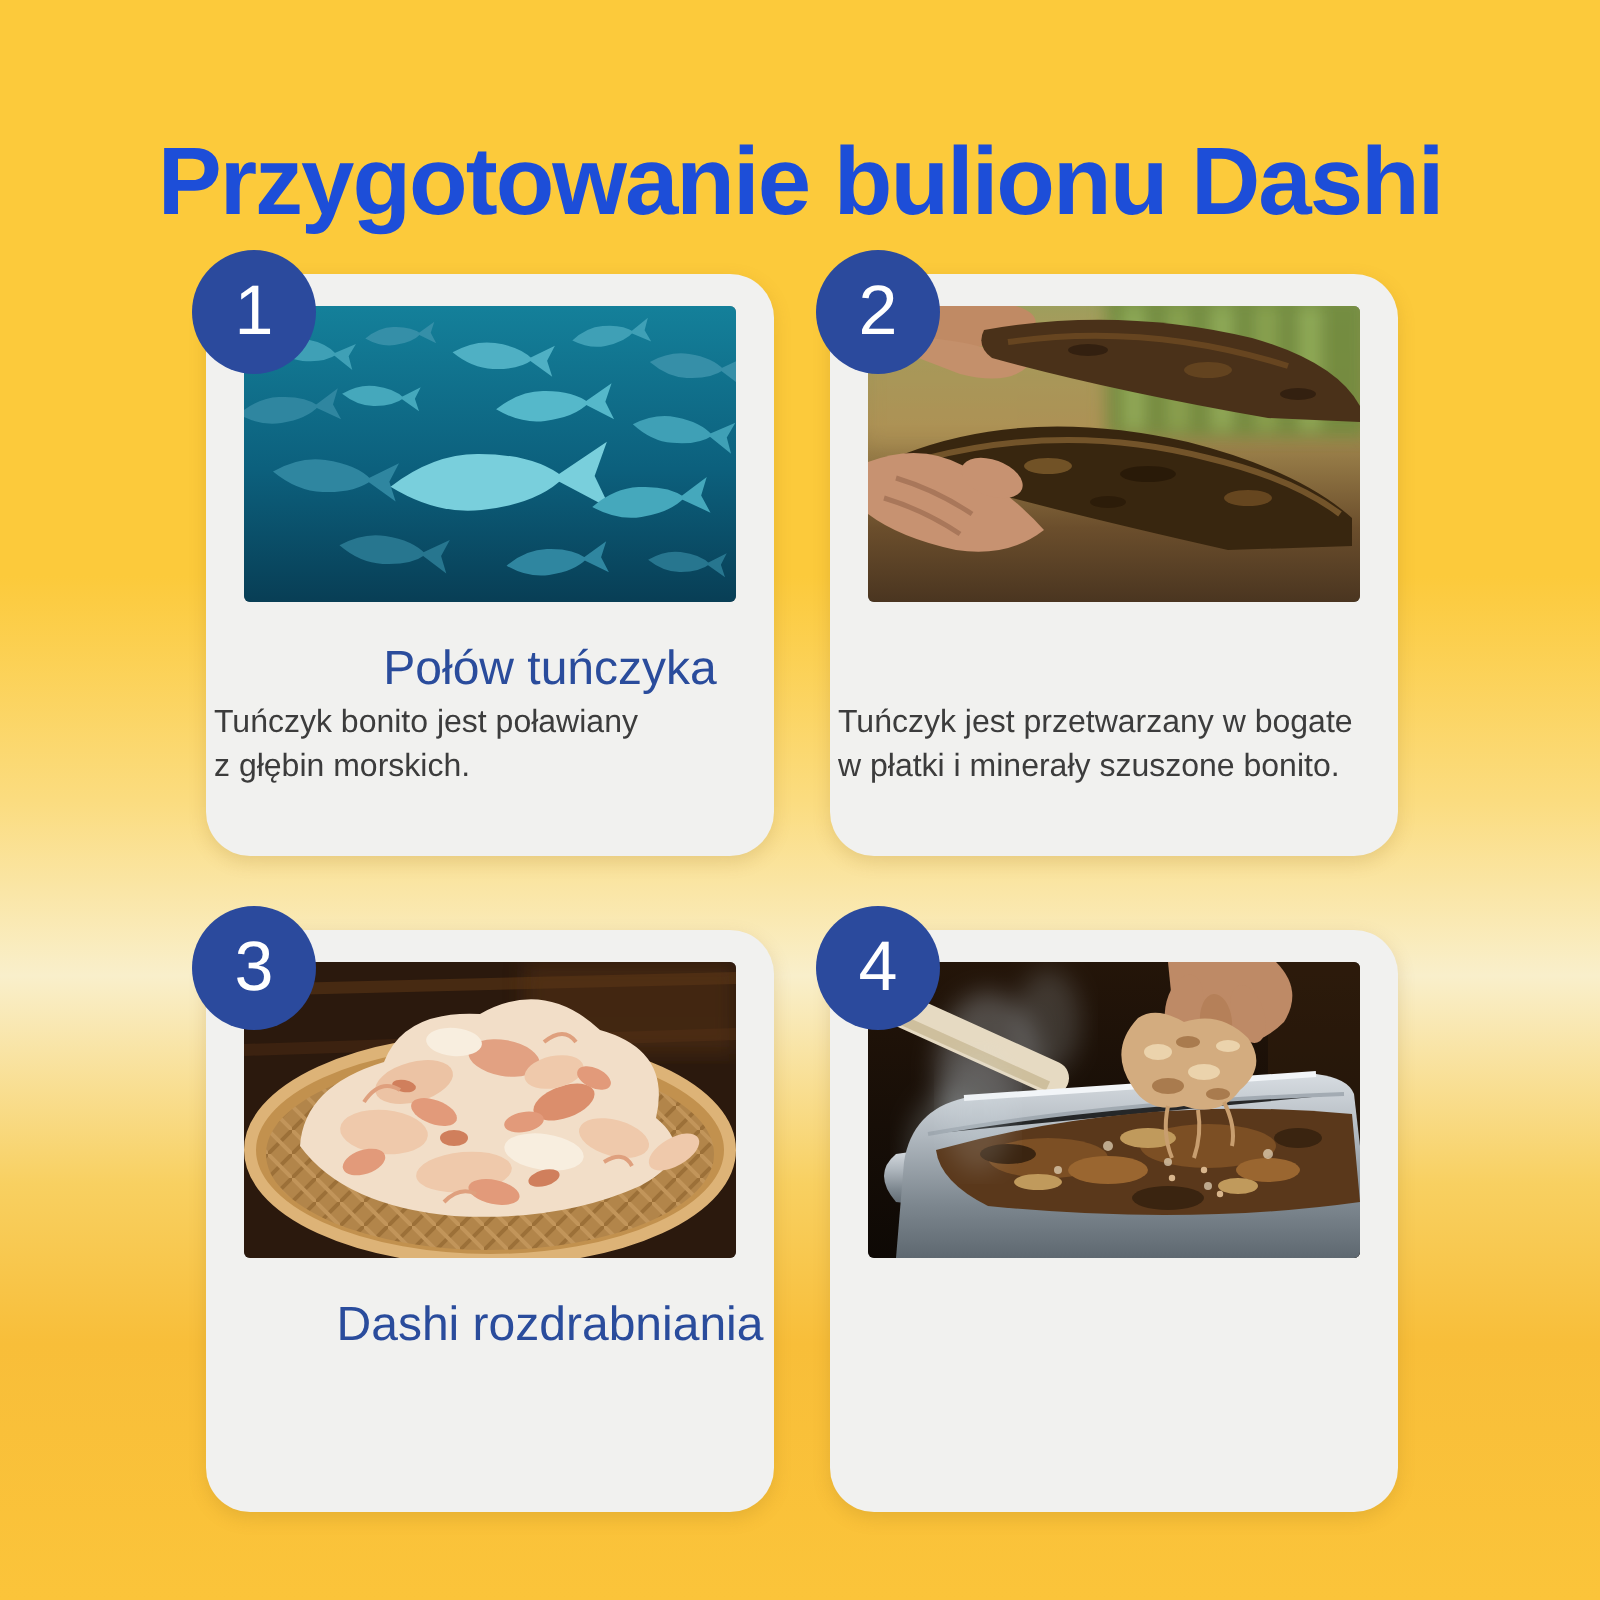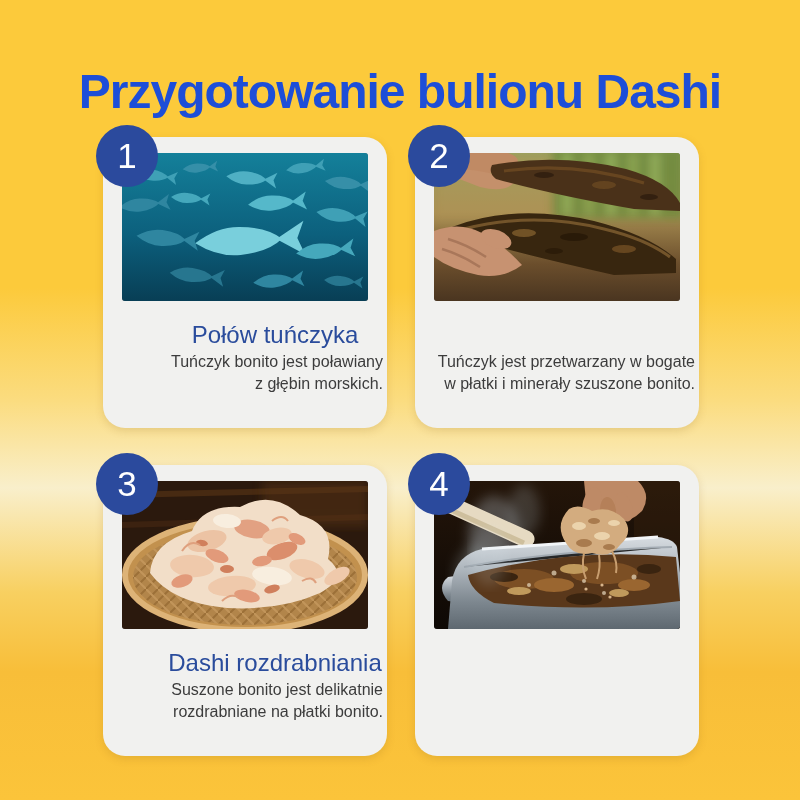--- a/index.html
+++ b/index.html
@@ -28,21 +28,21 @@
   .photo{
     position:absolute;left:19px;top:16px;width:246px;height:148px;
     border-radius:3px;overflow:hidden;background:#888;
   }
   .photo svg{display:block;width:100%;height:100%;}
   .step-heading{
     position:absolute;top:184px;left:0;width:100%;text-align:center;
     font-size:24px;font-weight:400;color:#2A4C9C;margin-left:30px;
   }
   .step-desc{
-    position:absolute;top:214px;left:4px;right:4px;text-align:right;
+    position:absolute;top:214px;left:4px;right:4px;text-align:left;
     font-size:16px;line-height:1.36;color:#3C3C3C;white-space:pre-line;
   }
 </style>
 </head>
 <body>
 
 <h1 class="page-title">Przygotowanie bulionu Dashi</h1>
 
 <div class="card" id="card-1">
   <div class="badge">
@@ -173,22 +173,20 @@
       <ellipse cx="60" cy="100" rx="11" ry="6" fill="#E29A7A" transform="rotate(-18 60 100)"></ellipse>
       <ellipse cx="125" cy="115" rx="13" ry="6" fill="#E29A7A" transform="rotate(12 125 115)"></ellipse>
       <ellipse cx="105" cy="88" rx="7" ry="4" fill="#D07F5C"></ellipse>
       <ellipse cx="150" cy="108" rx="8" ry="4" fill="#D07F5C" transform="rotate(-15 150 108)"></ellipse>
       <ellipse cx="80" cy="62" rx="6" ry="3" fill="#D07F5C" transform="rotate(10 80 62)"></ellipse>
       <ellipse cx="215" cy="95" rx="14" ry="7" fill="#EFC9AB" transform="rotate(-30 215 95)"></ellipse>
       <path d="M60,70 q8,-12 18,-6 M150,40 q10,-8 16,0 M180,100 q10,-6 14,2 M100,120 q8,-8 16,-4" stroke="#DFA07E" stroke-width="2" fill="none"></path>
     </svg>
   </div>
   <div class="step-heading">Dashi rozdrabniania</div>
-  <div class="step-desc">Suszone bonito jest delikatnie
-rozdrabniane na płatki bonito.</div>
 </div>
 
 <div class="card" id="card-4">
   <div class="badge">
     <span>4</span>
   </div>
   <div class="photo">
     <svg viewBox="0 0 246 148" preserveAspectRatio="none" aria-hidden="true">
       <defs>
         <linearGradient id="potBg" x1="0" y1="0" x2="0" y2="1">

